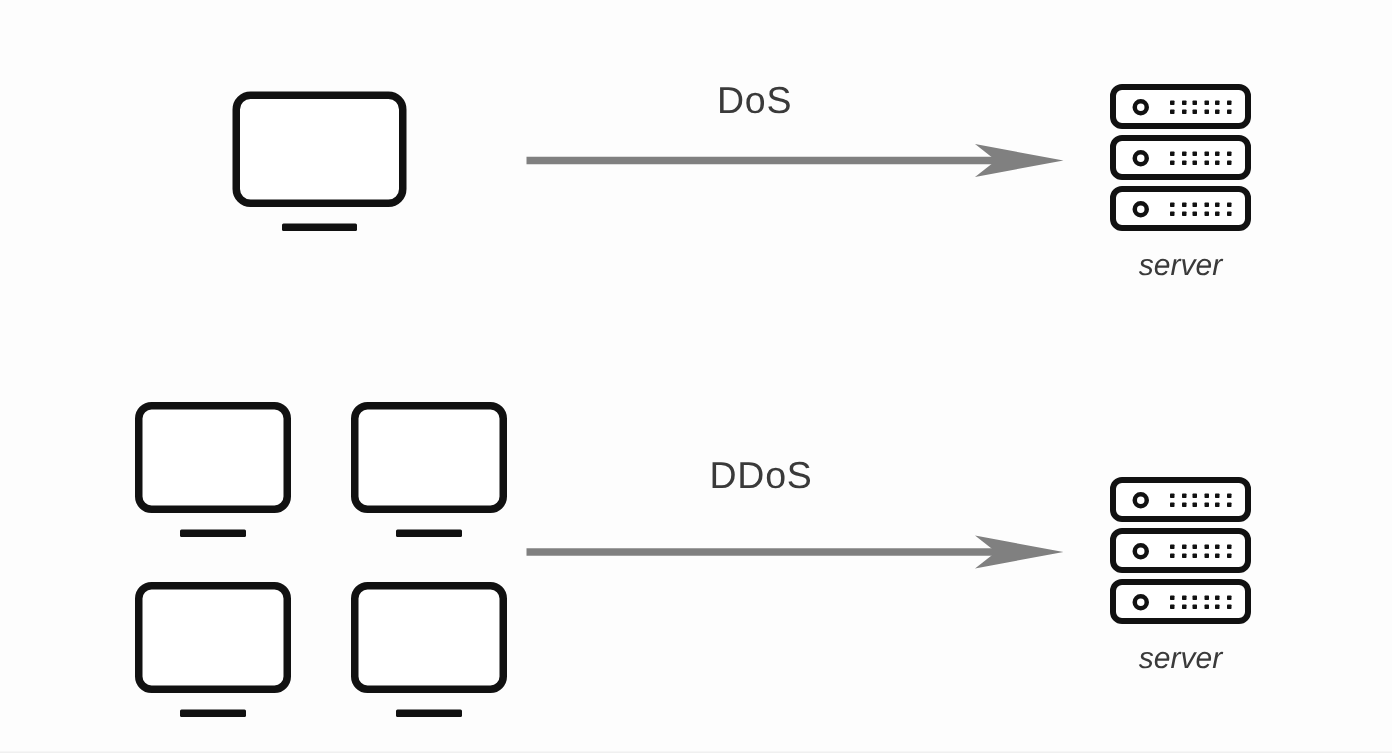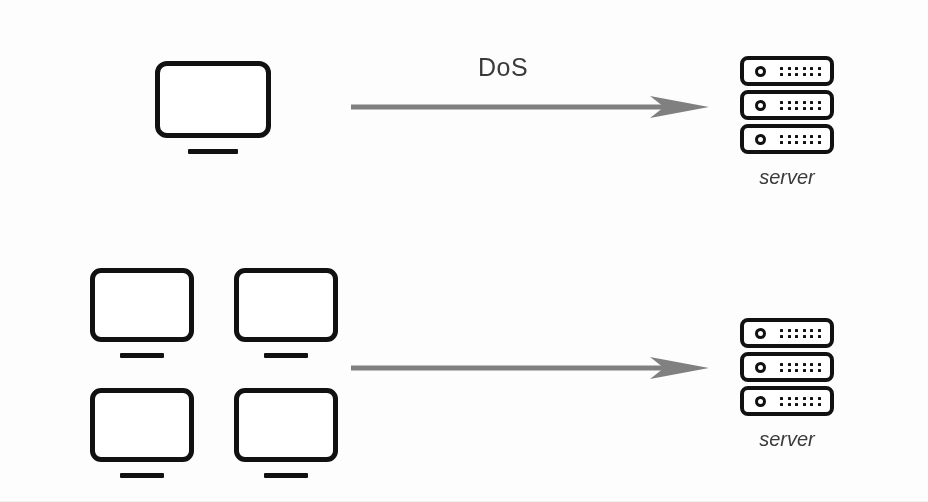--- a/index.html
+++ b/index.html
@@ -268,20 +268,21 @@
     <div class="stand"></div>
   </div>
 
   <div class="arrow" id="arrow-ddos">
     <svg width="360" height="26" viewBox="0 0 360 26" aria-hidden="true">
       <line x1="1" y1="13" x2="318" y2="13" stroke="#808080" stroke-width="5" stroke-linecap="butt"></line>
       <path d="M 300 2 L 359 13 L 300 24 L 314 13 Z" fill="#808080"></path>
     </svg>
   </div>
 
+  <div class="arrow-label" id="label-ddos">DDoS</div>
 
   <div class="server-group" id="server-ddos">
     <div class="server-stack">
 
       <div class="server-unit u1">
         <div class="server-led"></div>
         <div class="server-dots">
           <div class="dot-row">
             <span class="dot"></span>
               <span class="dot"></span>

